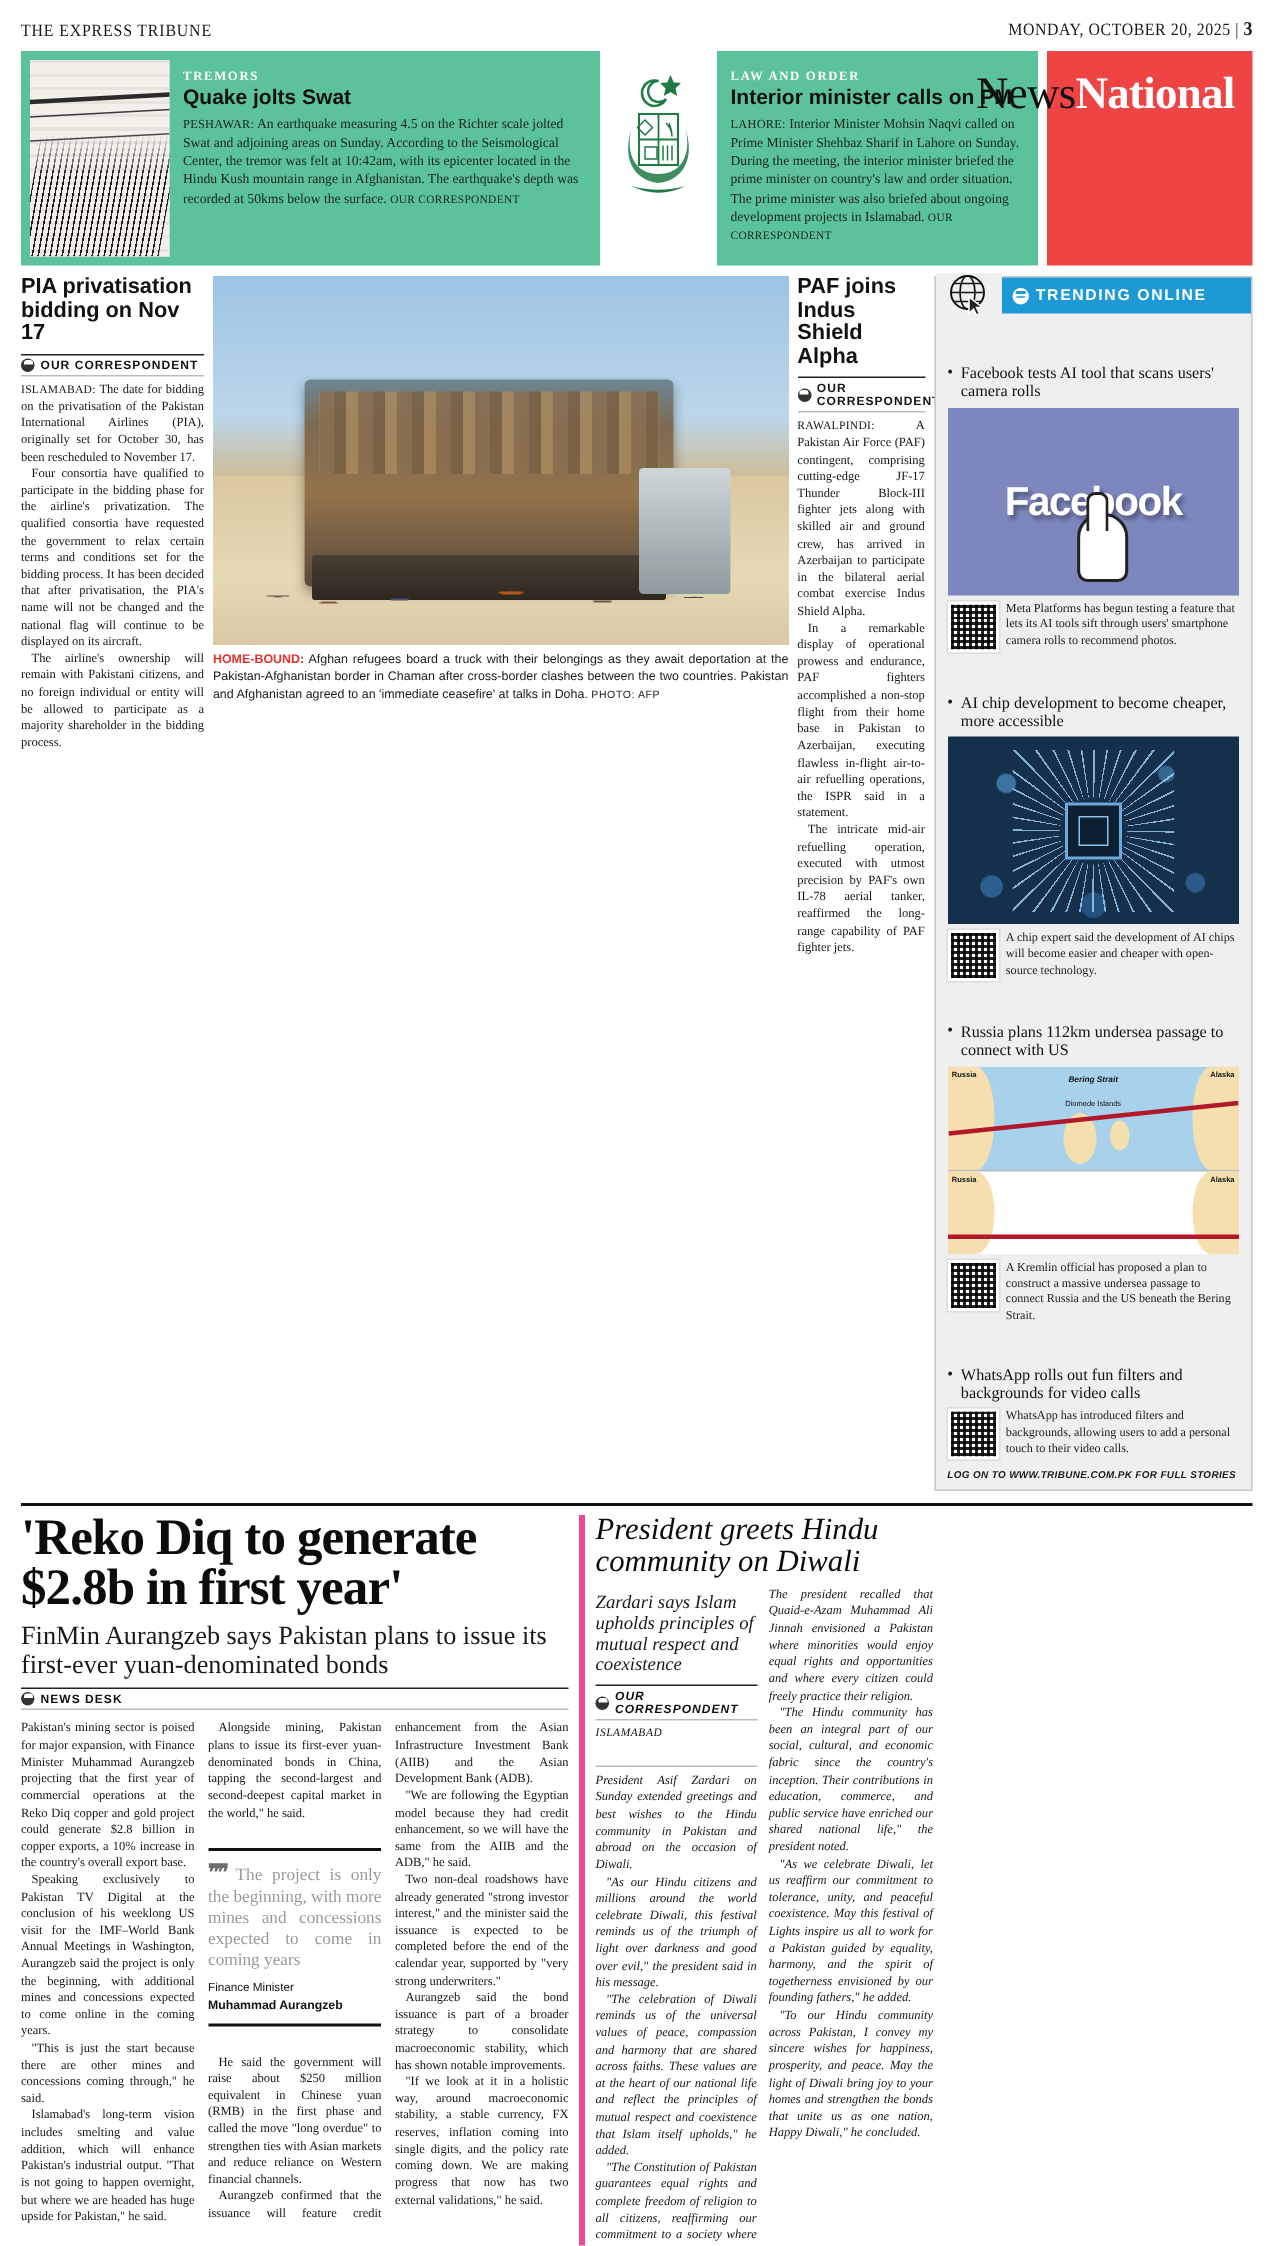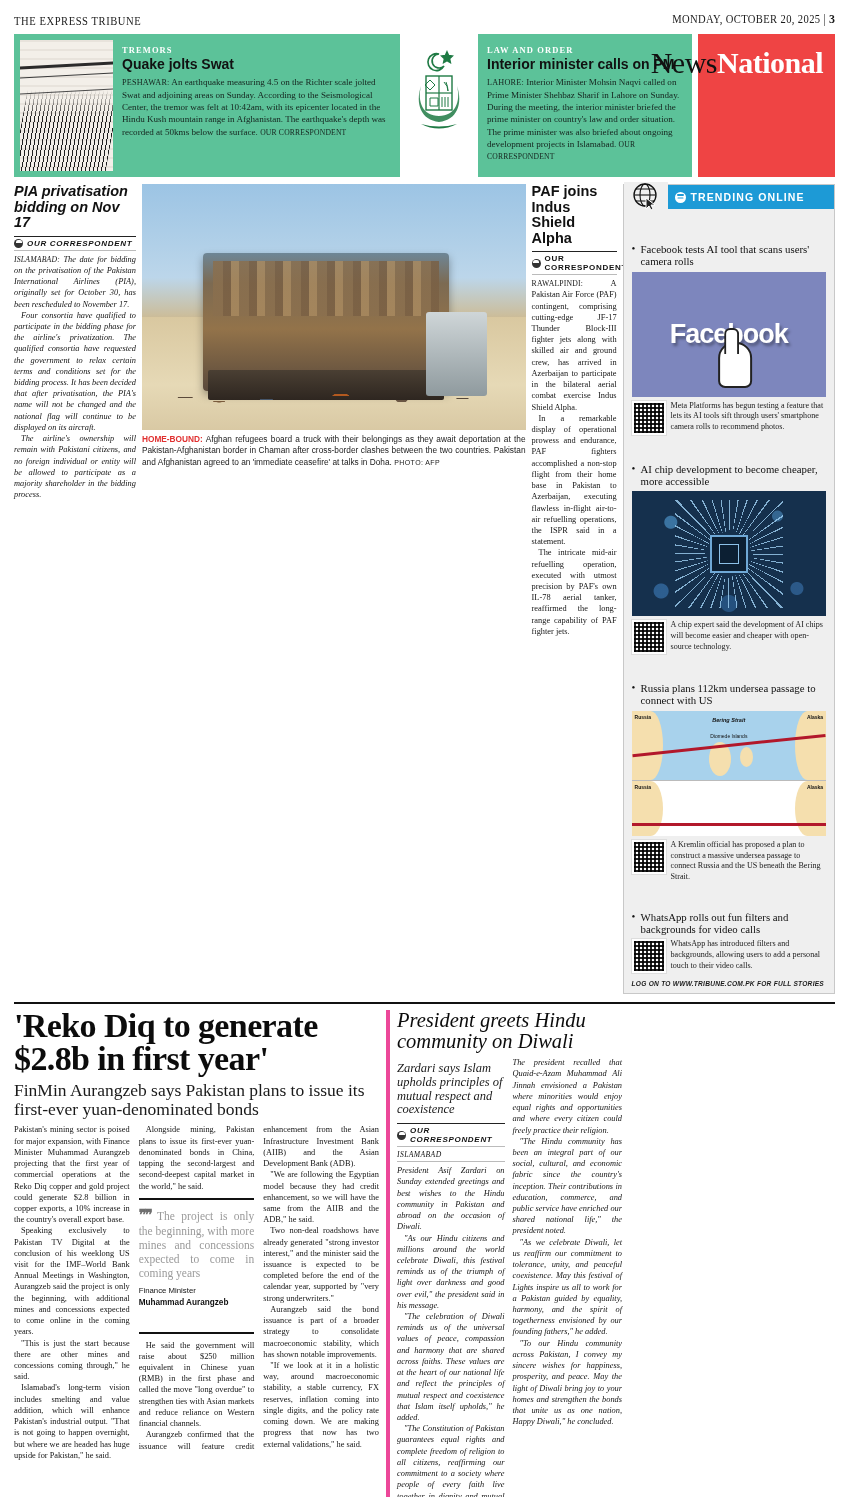--- a/index.html
+++ b/index.html
@@ -86,21 +86,21 @@
   }
   .flagbox .logo {
     position:absolute; right:12px; top:12px;
     font-family:"Liberation Serif", serif; font-size:30px; letter-spacing:-.5px;
   }
   .flagbox .logo .w1 { color:#111; font-weight:400; }
   .flagbox .logo .w2 { color:#fff; font-weight:700; }
 
   
   .maingrid { display:flex; gap:6px; margin-top:7px; }
-  .colA { width:124px;font-style:italic; }
+  .colA { width:124px; }
   .colMid { width:390px; }
   .colPAF { width:85px; }
   .colTrend { width:216px; }
   .art-h {
     font-family:"Liberation Sans", sans-serif; font-weight:700;
     font-size:14.5px; line-height:1.07; margin-bottom:5px; color:#111;
   }
   .byline {
     display:flex; align-items:center; gap:4px;
     border-top:1px solid #222; border-bottom:1px solid #bbb;
@@ -109,21 +109,21 @@
   .byline .bicon {
     width:9px; height:9px; border-radius:50%; background:#333; position:relative; flex:0 0 9px;
   }
   .byline .bicon::after{content:"";position:absolute;left:1.5px;top:1px;width:6px;height:3px;background:#fff;border-radius:2px 2px 0 0;}
   .byline .btxt {
     font-family:"Liberation Sans", sans-serif; font-weight:700;
     font-size:8px; letter-spacing:.7px; text-transform:uppercase;
   }
   .dateline2 {
     font-size:7.6px; letter-spacing:.4px; text-transform:uppercase;
-    border-bottom:1px solid #bbb; padding-bottom:2px; margin-bottom:3px;
+    border-bottom:1px solid #bbb; padding-bottom:18px; margin-bottom:3px;
   }
   .bodytext {
     font-size:8.35px; line-height:1.345; text-align:justify;
     hyphens:auto; -webkit-hyphens:auto; color:#141414;
   }
   .bodytext p { text-indent:7px; }
   .bodytext p:first-child { text-indent:0; }
   .bodytext .sc { font-variant:small-caps; font-size:7.7px; letter-spacing:.2px; }
 
   
@@ -276,21 +276,21 @@
     font-family:"Liberation Serif", serif; font-weight:700;
     font-size:34px; line-height:.97; letter-spacing:-.6px; color:#0c0c0c;
   }
   .deck {
     font-family:"Liberation Serif", serif; font-weight:400;
     font-size:17.5px; line-height:1.06; color:#1a1a1a; margin-top:5px;
   }
   .cols3 { column-count:3; column-gap:9px; column-rule:0; margin-top:6px; }
   .pull {
     border-top:2px solid #111; border-bottom:2px solid #111;
-    padding:6px 0 24px 0; margin:6px 0;
+    padding:6px 0 7px 0; margin:18px 0;
   }
   .pull .q {
     font-family:"Liberation Serif", serif; font-size:11.5px; line-height:1.22;
     color:#9a9a9a;
   }
   .pull .q .mark { font-weight:700; font-size:15px; color:#6f6f6f; letter-spacing:-2px;}
   .pull .attr1 { font-family:"Liberation Sans", sans-serif; font-size:7.8px; margin-top:6px; color:#111;}
   .pull .attr2 { font-family:"Liberation Sans", sans-serif; font-size:8.2px; font-weight:700; color:#111;}
 
   .mid-h {
@@ -530,20 +530,24 @@
       </div>
     </div>
   </div>
 
   <div class="hr-thick" style="margin-top:8px;"></div>
   <div class="bigwrap">
 
     <div class="bigleft">
       <div class="display-h">'Reko Diq to generate $2.8b in first year'</div>
       <div class="deck">FinMin Aurangzeb says Pakistan plans to issue its first-ever yuan-denominated bonds</div>
+      <div class="byline" style="margin-top:7px;">
+        <span class="bicon"></span>
+        <span class="btxt">NEWS DESK</span>
+      </div>
       <div class="bodytext cols3">
         <p>Pakistan's mining sector is poised for major expansion, with Finance Minister Muhammad Aurangzeb projecting that the first year of commercial operations at the Reko Diq copper and gold project could generate $2.8 billion in copper exports, a 10% increase in the country's overall export base.</p>
         <p>Speaking exclusively to Pakistan TV Digital at the conclusion of his weeklong US visit for the IMF–World Bank Annual Meetings in Washington, Aurangzeb said the project is only the beginning, with additional mines and concessions expected to come online in the coming years.</p>
         <p>"This is just the start because there are other mines and concessions coming through," he said.</p>
         <p>Islamabad's long-term vision includes smelting and value addition, which will enhance Pakistan's industrial output. "That is not going to happen overnight, but where we are headed has huge upside for Pakistan," he said.</p>
         <p>Alongside mining, Pakistan plans to issue its first-ever yuan-denominated bonds in China, tapping the second-largest and second-deepest capital market in the world," he said.</p>
 
         <div class="pull">
           <div class="q">
             <span class="mark">❞❞</span>

